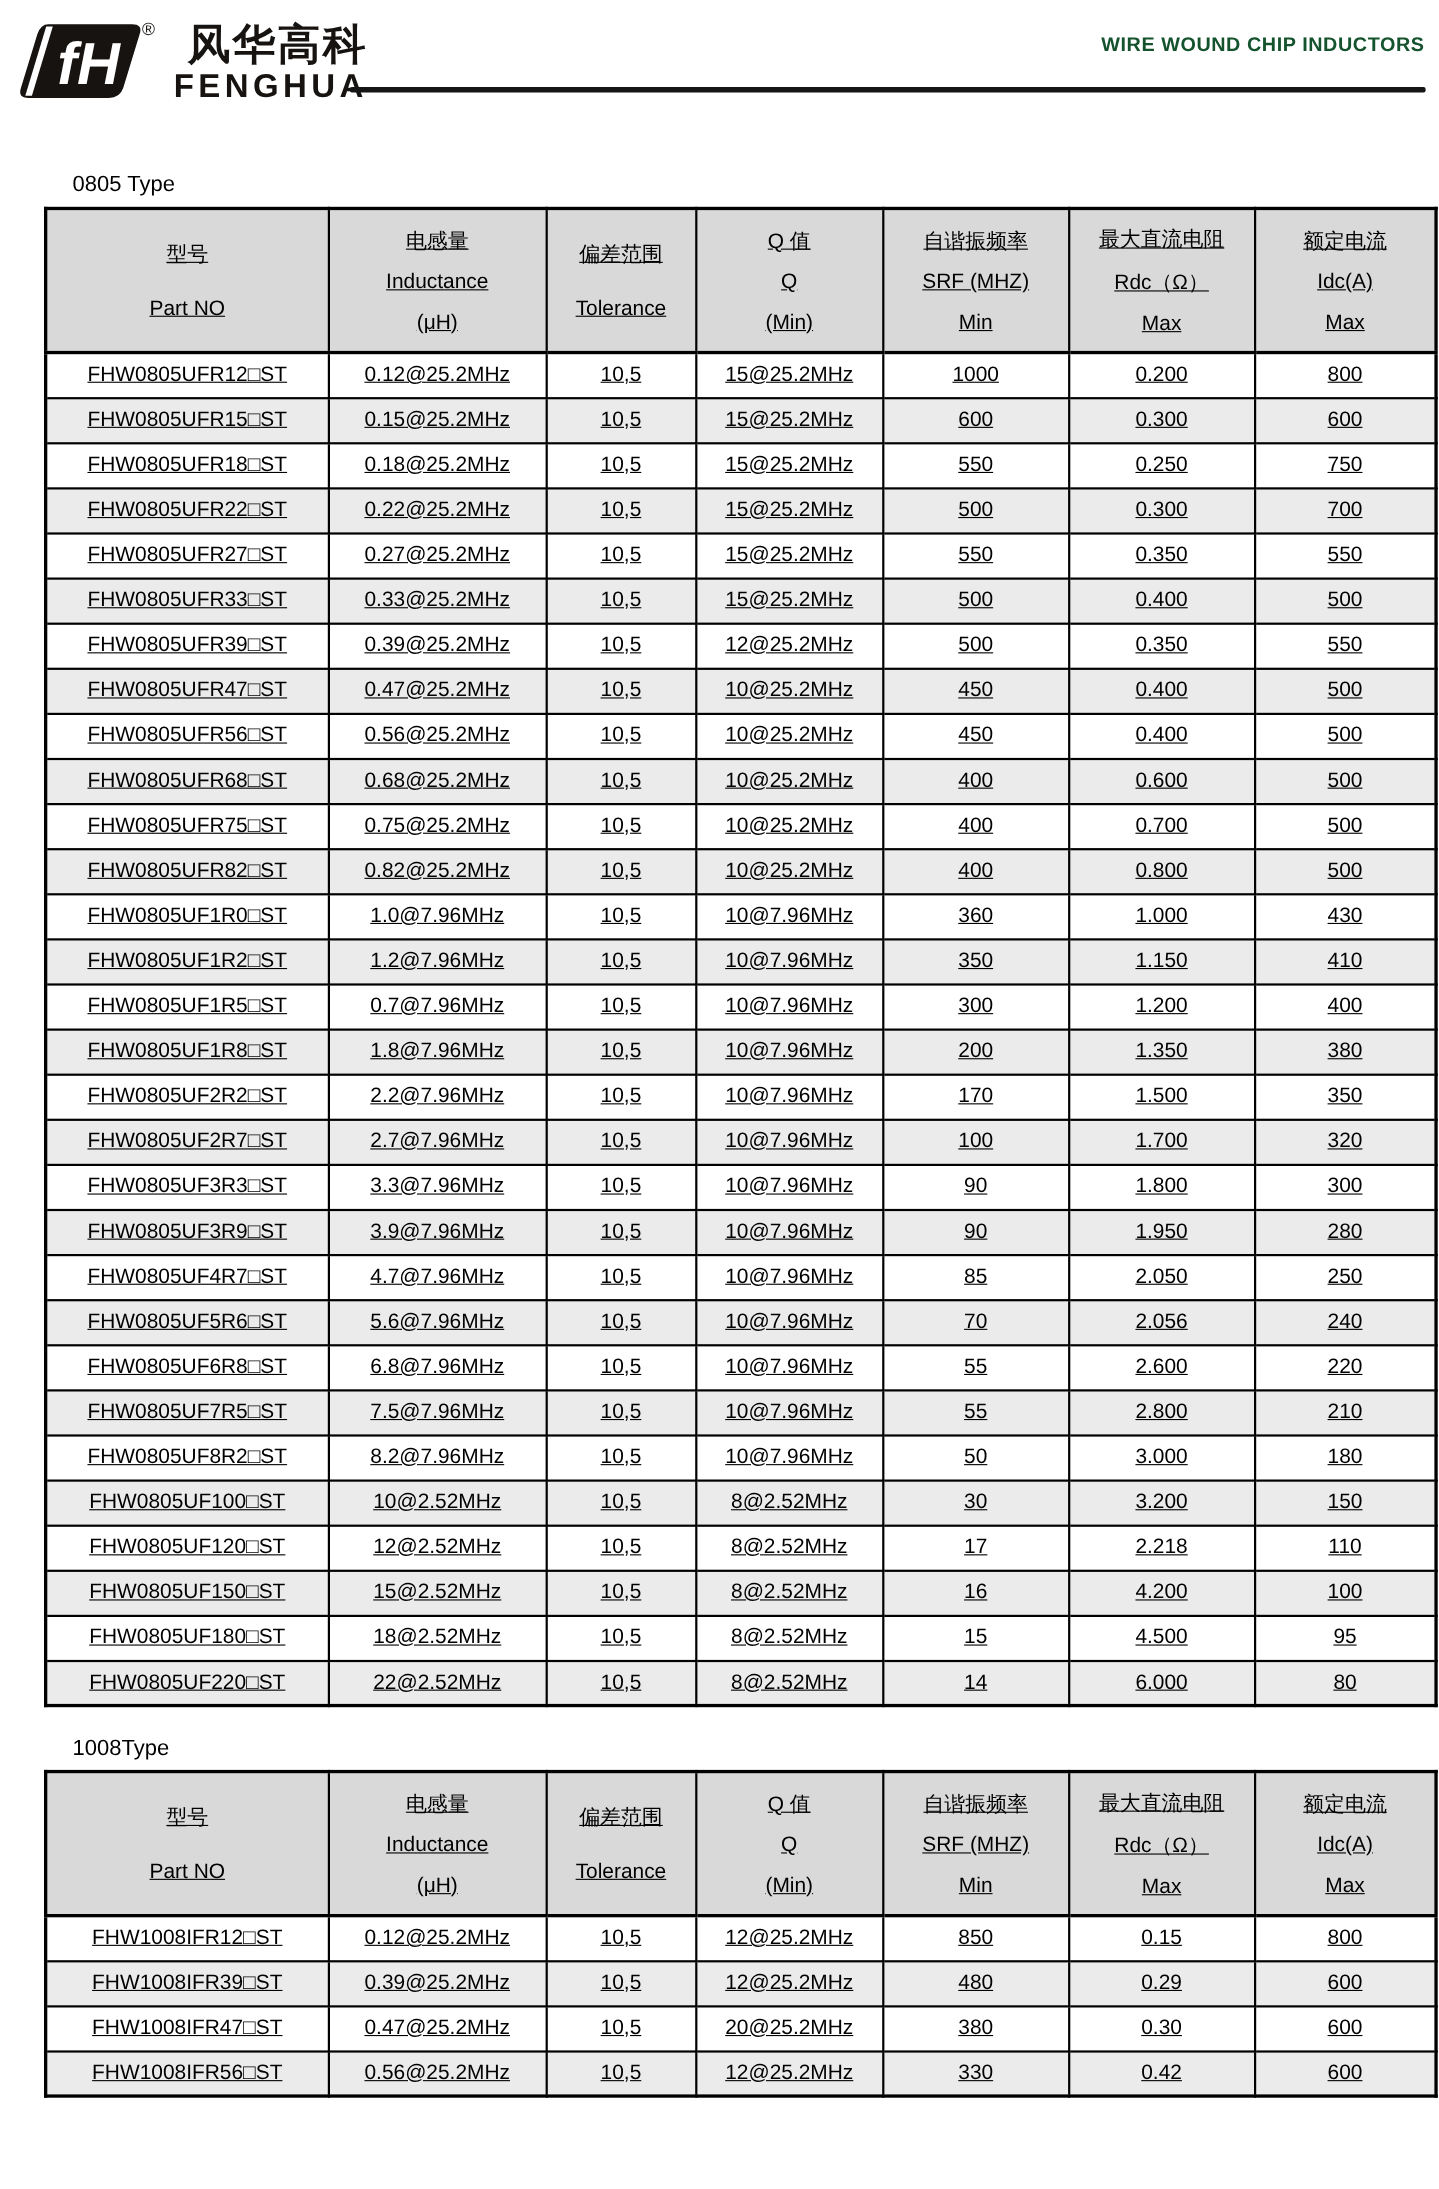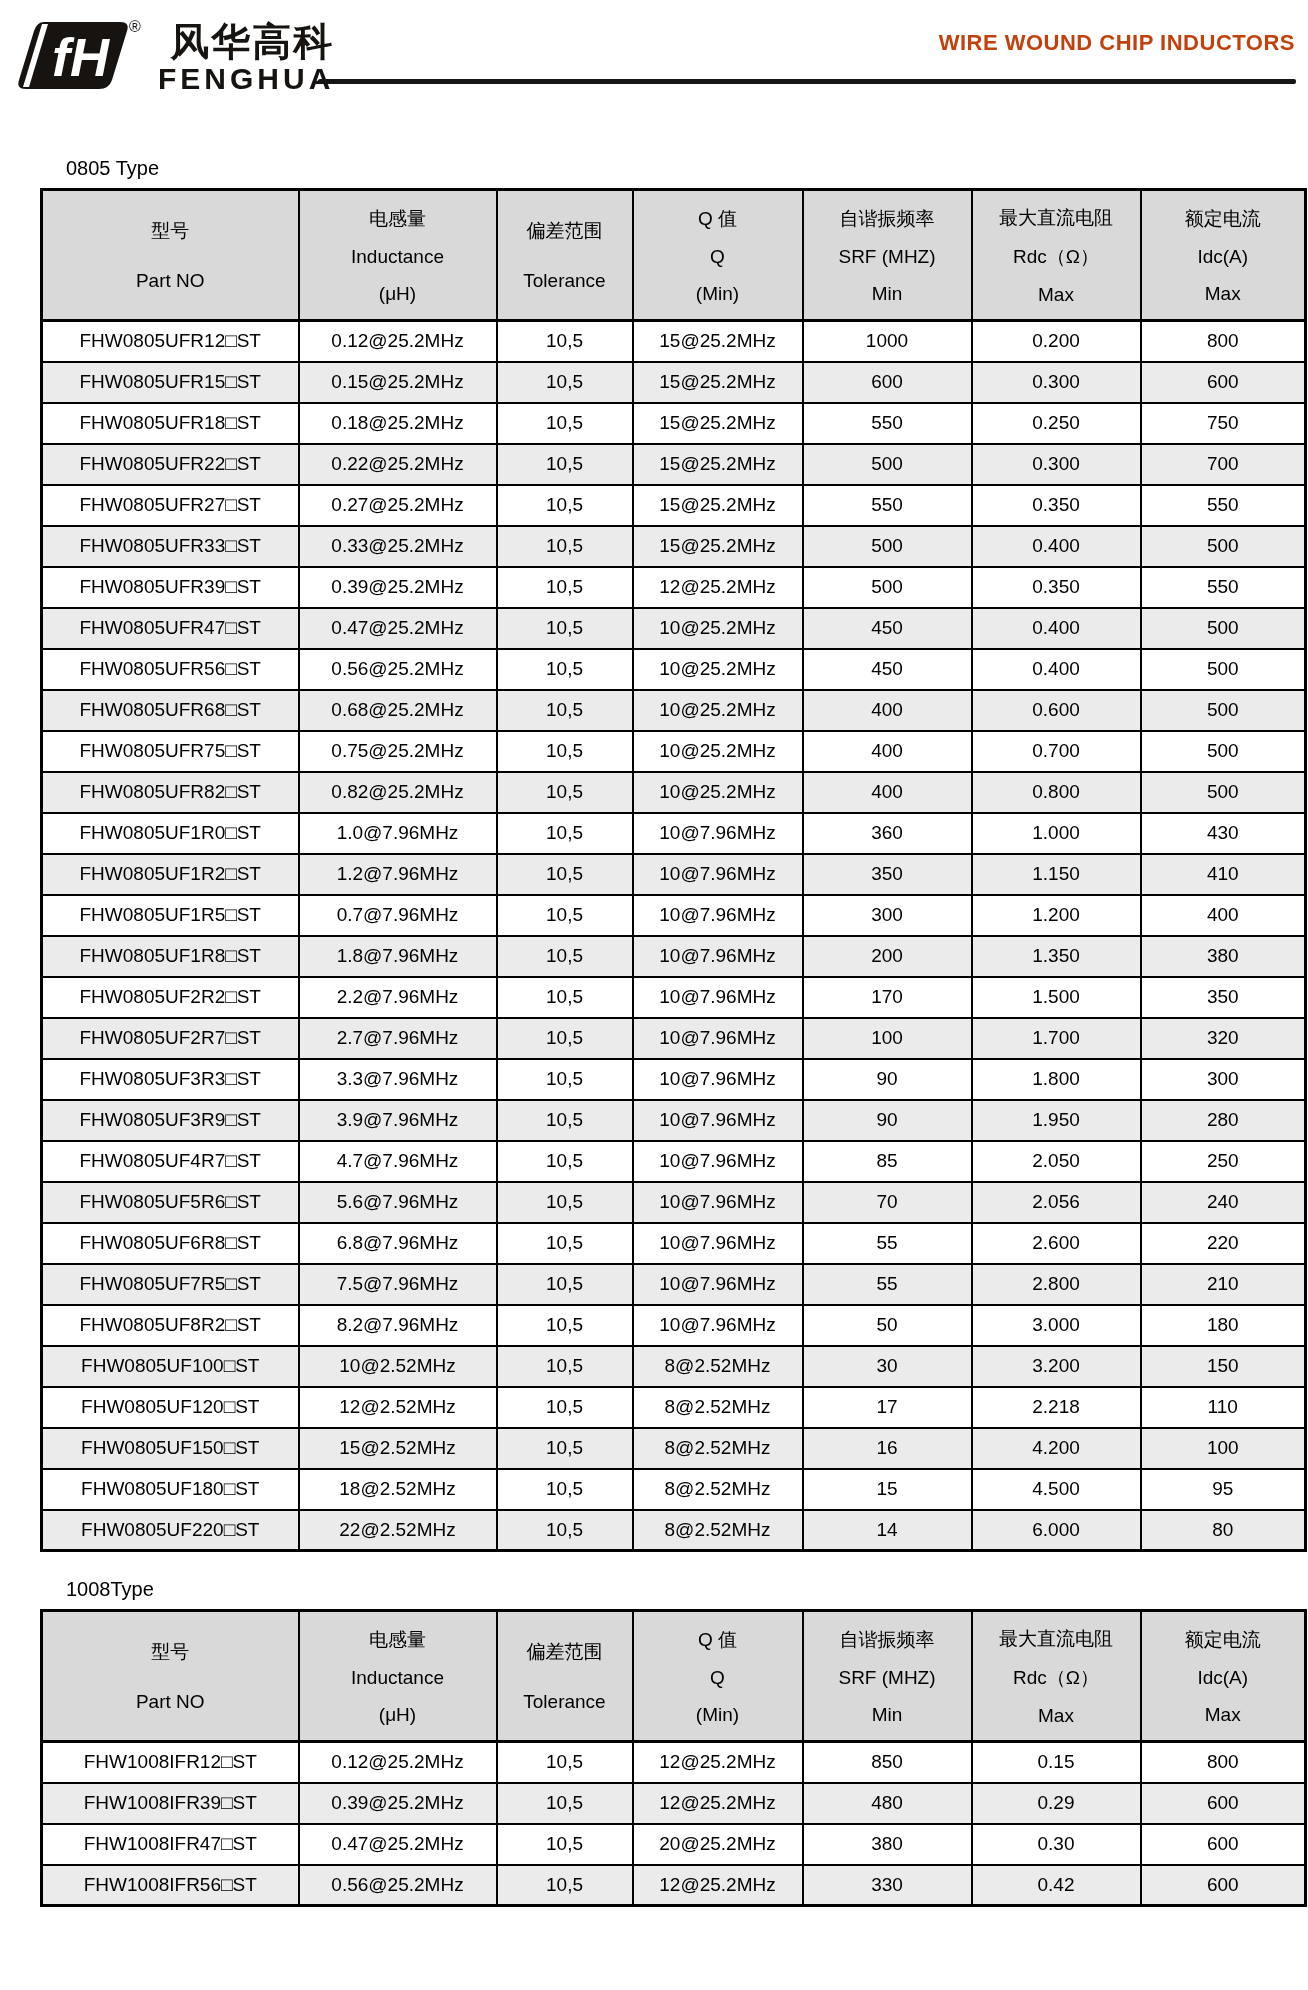--- a/index.html
+++ b/index.html
@@ -17,34 +17,35 @@
     overflow: hidden;
   }
 
   
   .hdr { position: relative; height: 100px; }
   .logo-wrap { position: absolute; left: 14px; top: 18px; display: flex; align-items: flex-start; }
   .logo-svg { display: block; }
   .brand-text { margin-left: 12px; margin-top: 4px; }
   .brand-cn { font-size: 39px; font-weight: bold; letter-spacing: 2px; line-height: 1.0; color: #161310; text-align: right; }
   .brand-en { font-size: 30px; font-weight: bold; letter-spacing: 4px; line-height: 1.0; margin-top: 3px; color: #161310; }
-  .doc-title { position: absolute; right: 13px; top: 30px; font-size: 22px; font-weight: bold; color: #c2410c; letter-spacing: 0.5px; white-space: nowrap; }
+  .doc-title { position: absolute; right: 13px; top: 30px; font-size: 18px; font-weight: bold; color: #14532d; letter-spacing: 0.5px; white-space: nowrap; }
   .rule { position: absolute; left: 318px; right: 12px; top: 79px; height: 5px; background: #151515; border-radius: 2px; }
 
   
   .sec-label { margin: 57px 12px 8px 66px; font-size: 20px; color: #000; }
   .sec-label.second { margin-top: 26px; }
 
   
   table.spec {
     border-collapse: collapse;
     table-layout: fixed;
     width: 1264px;
     margin-left: 40px;
     border: 3px solid #000;
+    text-decoration: underline;
   }
   .spec th, .spec td { border: 2px solid #000; }
   .spec thead th {
     background: #d9d9d9;
     font-weight: normal;
     font-size: 19px;
     padding: 0;
     border-bottom: 3px solid #000;
   }
   .hcell {

